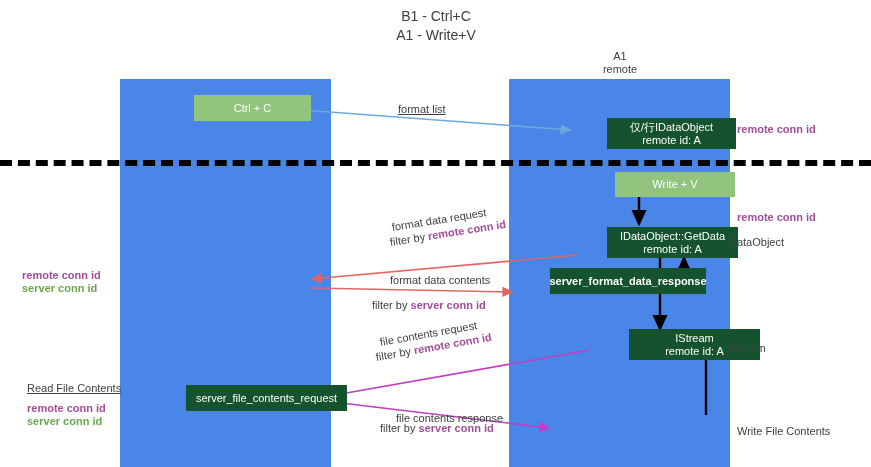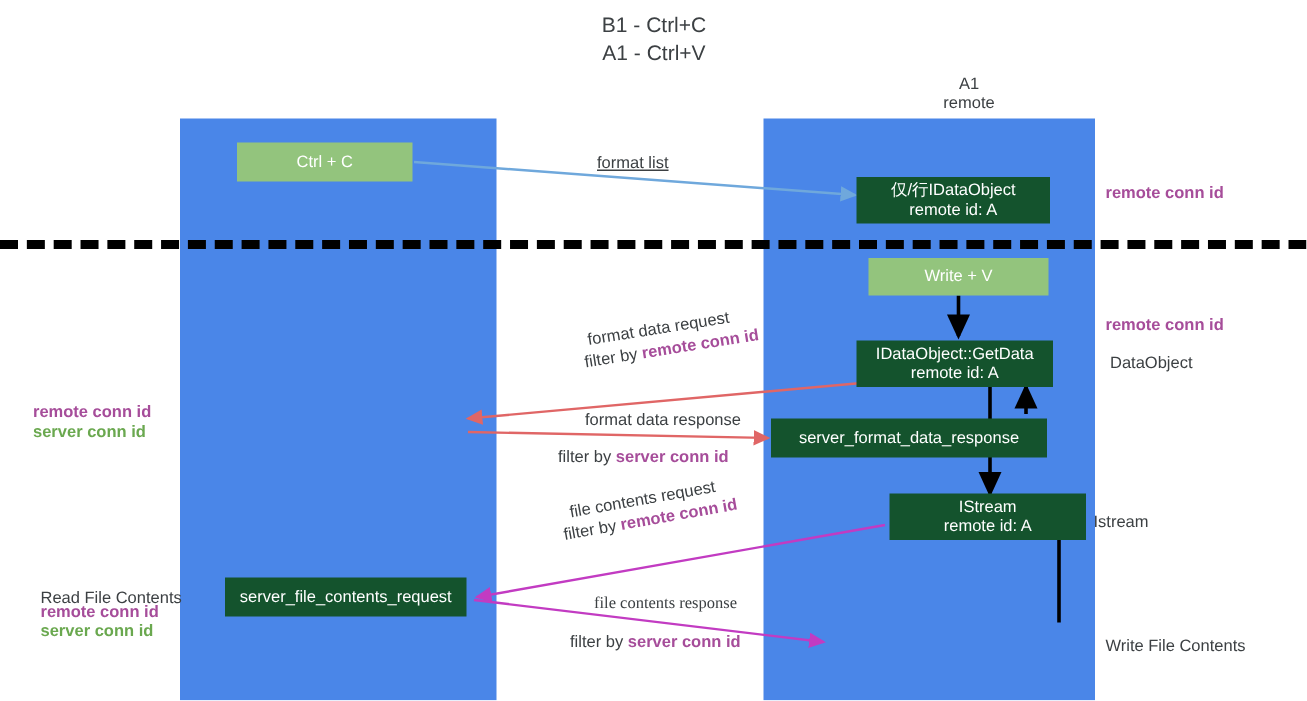--- a/index.html
+++ b/index.html
@@ -37,20 +37,21 @@
     box-sizing: border-box;
     display: flex;
     flex-direction: column;
     align-items: center;
     justify-content: center;
     color: #ffffff;
     font-size: 11px;
     line-height: 13px;
     text-align: center;
     z-index: 6;
+    margin-left: 36px;
   }
   .node.green { background: #93c47d; }
   .node.orange { background: #14532d; }
   .node .l2 { font-size: 11px; }
   
   .txt {
     position: absolute;
     font-size: 11px;
     line-height: 13px;
     color: #3c4043;
@@ -90,23 +91,23 @@
     border-top: 6px dashed #000000;
     z-index: 9;
   }
 </style>
 </head>
 <body>
 
 <div id="canvas">
 
   <div class="txt title" style="left:336px; top:7px; width:200px;">B1 - Ctrl+C</div>
-  <div class="txt title" style="left:336px; top:26px; width:200px;">A1 - Ctrl+V</div>
-
-  <div class="lane-title" style="left:546px; top:50px; width:200px;">A1
+  <div class="txt title" style="left:336px; top:26px; width:200px;">A1 - Write+V</div>
+
+  <div class="lane-title" style="left:520px; top:50px; width:200px;">A1
 remote</div>
 
   <div class="lane" style="left:120px; top:79px; width:211px; height:388px;"></div>
   <div class="lane" style="left:509px; top:79px; width:221px; height:388px;"></div>
 
   <svg id="wires" viewBox="0 0 871 467">
     <defs>
       <marker id="ar-blue" markerWidth="7" markerHeight="7" refX="6" refY="3.2" orient="auto">
         <path d="M0,0 L7,3.2 L0,6.4 z" fill="#6fa8dc"></path>
       </marker>
@@ -154,62 +155,62 @@
   <div class="node green" style="left:579px; top:172px; width:120px; height:25px;">
     <span>Write + V</span>
   </div>
 
   <div class="node orange" style="left:571px; top:227px; width:131px; height:31px;">
     <span>IDataObject::GetData</span>
     <span class="l2">remote id: A</span>
   </div>
 
 
-  <div class="node orange" style="left:514px; top:279px; width:184px; height:26px;">
+  <div class="node orange" style="left:514px; top:268px; width:156px; height:26px;font-weight:bold;">
     <span>server_format_data_response</span>
   </div>
 
   <div class="node orange" style="left:593px; top:329px; width:131px; height:31px;">
     <span>IStream</span>
     <span class="l2">remote id: A</span>
   </div>
 
   <div class="node orange" style="left:150px; top:385px; width:161px; height:26px;">
     <span>server_file_contents_request</span>
   </div>
 
 
   <div class="txt" style="left:398px; top:103px;text-decoration:underline;">format list</div>
 
   <div class="txt rot-neg" style="left:392px; top:221px;">format data request</div>
   <div class="txt rot-neg" style="left:390px; top:236px;">
     <span>filter by </span><span class="purple">remote conn id</span>
   </div>
 
-  <div class="txt" style="left:390px; top:274px;">format data response</div>
+  <div class="txt" style="left:390px; top:274px;">format data contents</div>
   <div class="txt" style="left:372px; top:299px;">
     <span>filter by </span><span class="purple">server conn id</span>
   </div>
 
   <div class="txt rot-neg2" style="left:380px; top:336px;">file contents request</div>
   <div class="txt rot-neg2" style="left:376px; top:351px;">
     <span>filter by </span><span class="purple">remote conn id</span>
   </div>
 
-  <div class="txt" style="left:396px; top:396px;font-family:Liberation Serif, serif;">file contents response</div>
+  <div class="txt" style="left:396px; top:412px;">file contents response</div>
   <div class="txt" style="left:380px; top:422px;">
     <span>filter by </span><span class="purple">server conn id</span>
   </div>
 
   <div class="txt purple" style="left:737px; top:123px;">remote conn id</div>
   <div class="txt purple" style="left:737px; top:211px;">remote conn id</div>
-  <div class="txt" style="left:729px; top:236px;margin-left:11px;">DataObject</div>
+  <div class="txt" style="left:729px; top:236px;">DataObject</div>
   <div class="txt" style="left:729px; top:342px;">Istream</div>
   <div class="txt" style="left:737px; top:425px;">Write File Contents</div>
 
   <div class="txt purple" style="left:22px; top:269px;">remote conn id</div>
   <div class="txt green-t" style="left:22px; top:282px;">server conn id</div>
 
-  <div class="txt" style="left:27px; top:393px;">Read File Contents</div>
+  <div class="txt" style="left:27px; top:382px;text-decoration:underline;">Read File Contents</div>
   <div class="txt purple" style="left:27px; top:402px;">remote conn id</div>
   <div class="txt green-t" style="left:27px; top:415px;">server conn id</div>
 
 </div>
 
 </body></html>

